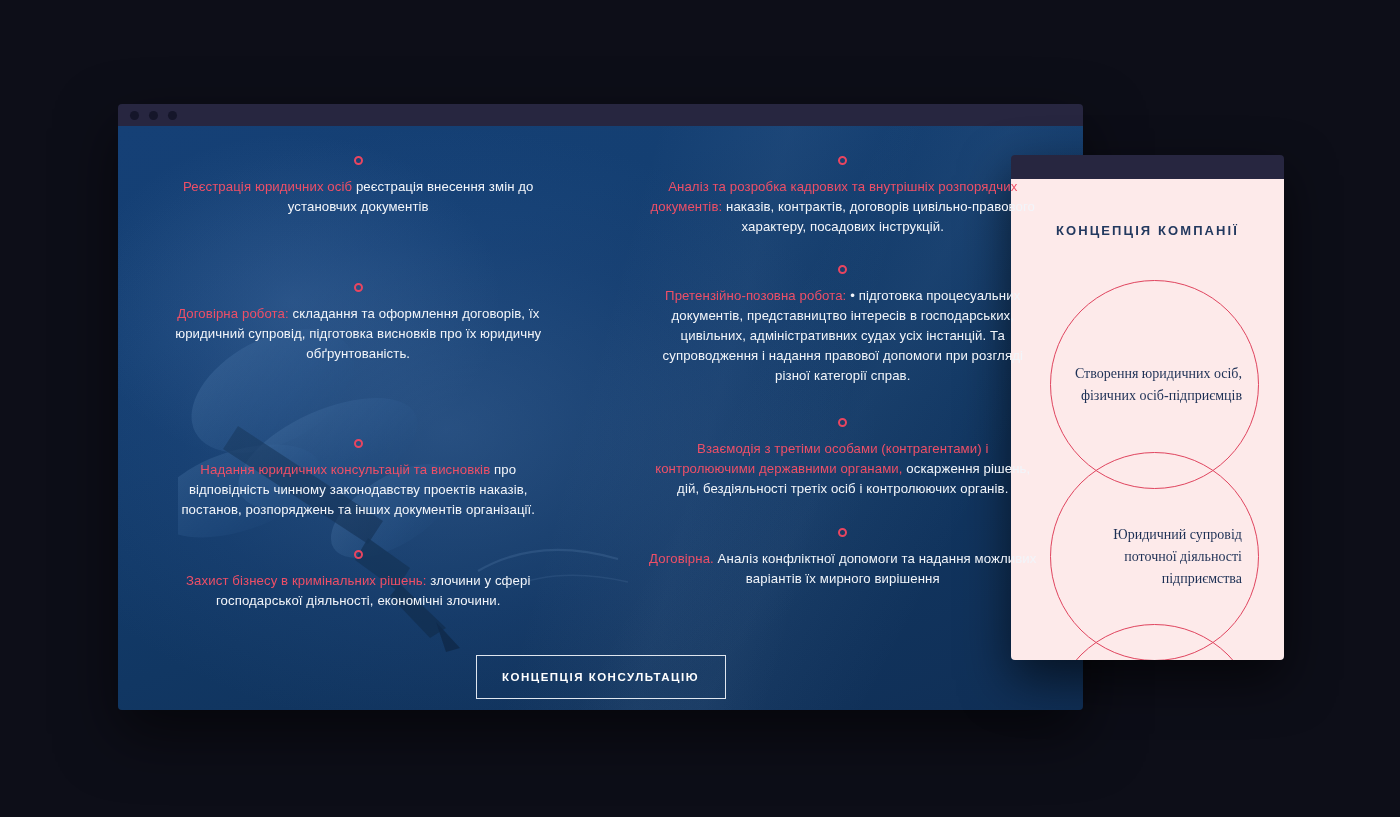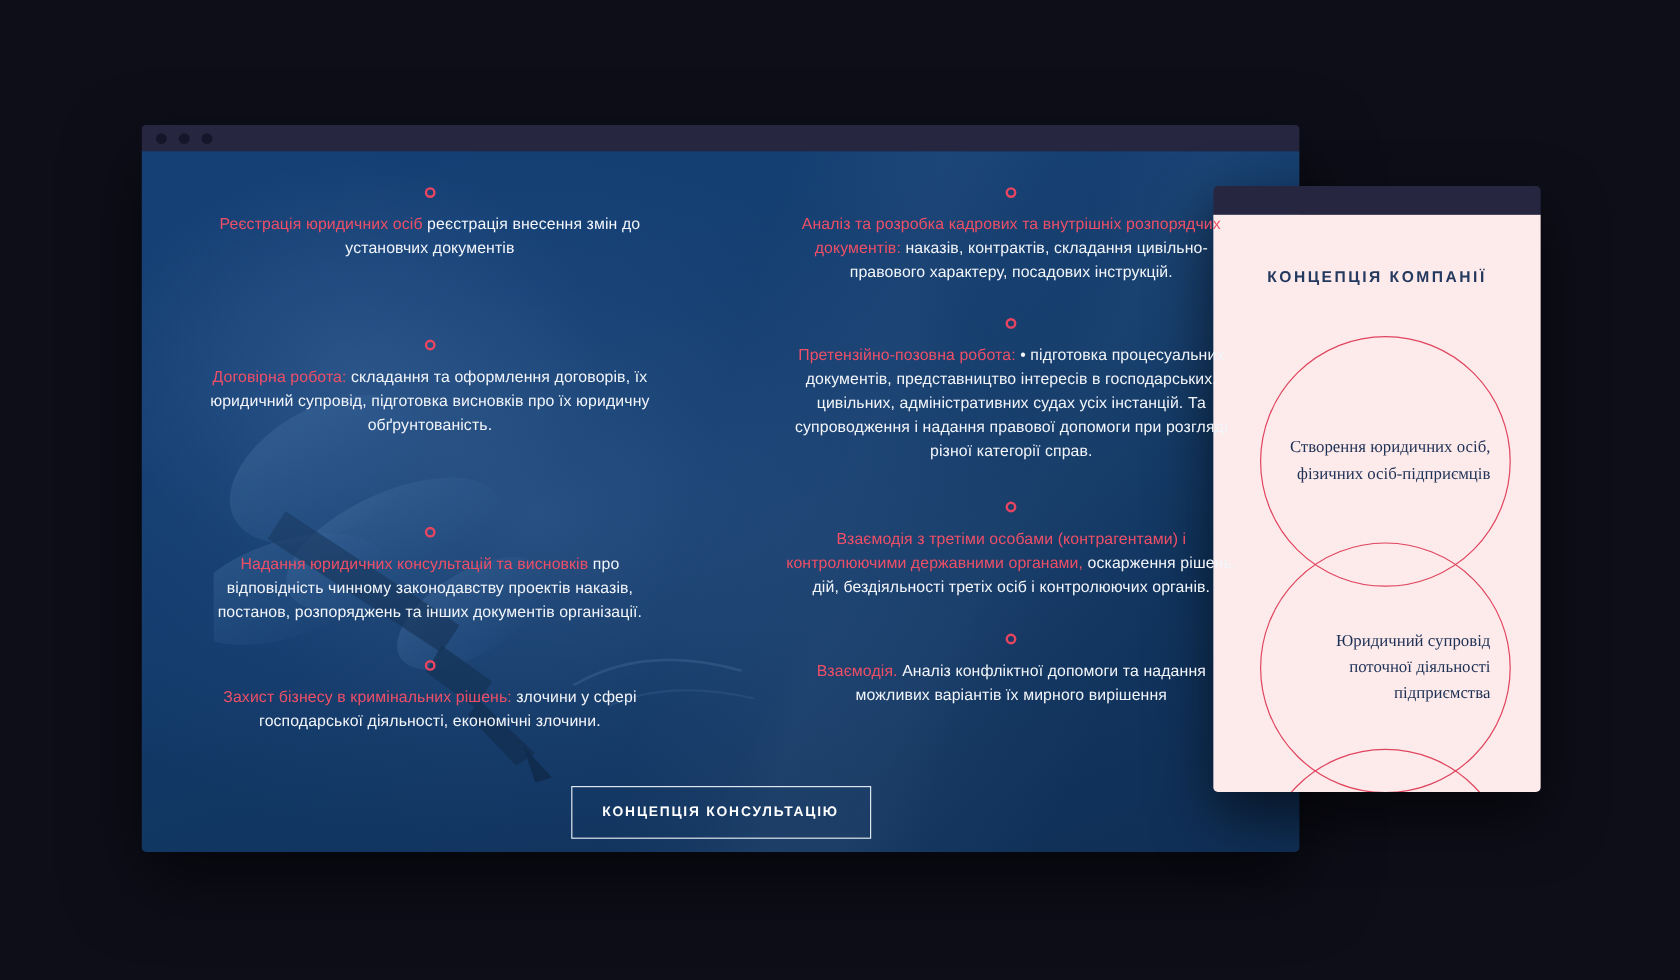--- a/index.html
+++ b/index.html
@@ -259,42 +259,42 @@
             </div>
           </div>
 
         </div>
 
         <div class="col">
 
           <div class="feature" style="margin-bottom:28px;">
             <div class="bullet-ring"></div>
             <div class="feature-text">
-              <span class="hl">Аналіз та розробка кадрових та внутрішніх розпорядчих документів:</span><span> наказів, контрактів, складання цивільно-правового характеру, посадових інструкцій.</span>
+              <span class="hl">Аналіз та розробка кадрових та внутрішніх розпорядчих документів:</span><span> наказів, контрактів, договорів цивільно-правового характеру, посадових інструкцій.</span>
             </div>
           </div>
 
           <div class="feature" style="margin-bottom:32px;">
             <div class="bullet-ring"></div>
             <div class="feature-text">
               <span class="hl">Претензійно-позовна робота:</span><span> • підготовка процесуальних документів, представництво інтересів в господарських, цивільних, адміністративних судах усіх інстанцій. Та супроводження і надання правової допомоги при розгляді різної категорії справ.</span>
             </div>
           </div>
 
           <div class="feature" style="margin-bottom:29px;">
             <div class="bullet-ring"></div>
             <div class="feature-text">
               <span class="hl">Взаємодія з третіми особами (контрагентами) і контролюючими державними органами,</span><span> оскарження рішень, дій, бездіяльності третіх осіб і контролюючих органів.</span>
             </div>
           </div>
 
           <div class="feature">
             <div class="bullet-ring"></div>
             <div class="feature-text">
-              <span class="hl">Взаємодія.</span><span> Аналіз конфліктної допомоги та надання можливих варіантів їх мирного вирішення</span>
+              <span class="hl">Договірна.</span><span> Аналіз конфліктної допомоги та надання можливих варіантів їх мирного вирішення</span>
             </div>
           </div>
 
         </div>
       </div>
 
       <div class="cta-wrap">
         <button class="cta-button">КОНЦЕПЦІЯ КОНСУЛЬТАЦІЮ</button>
       </div>
 

